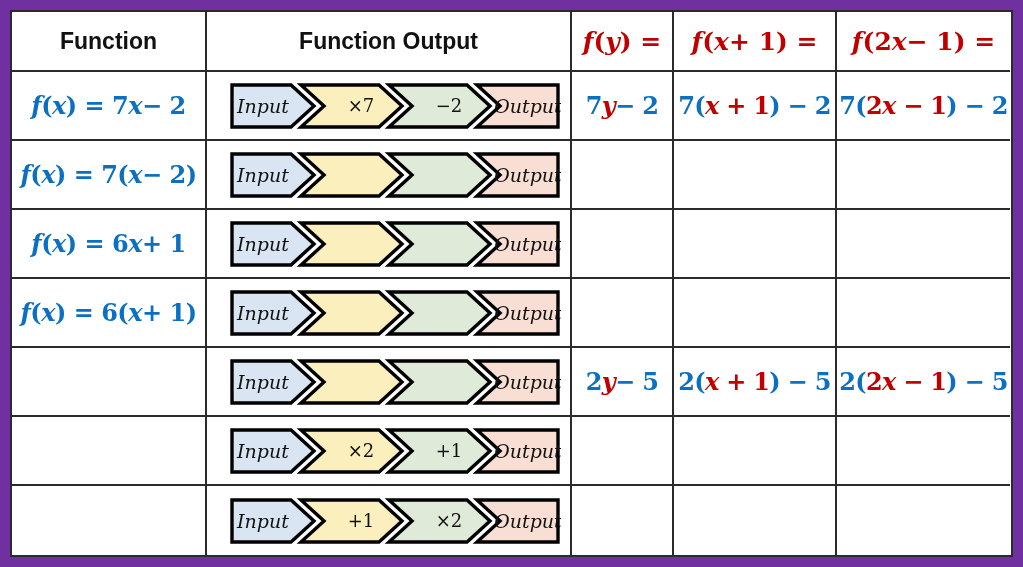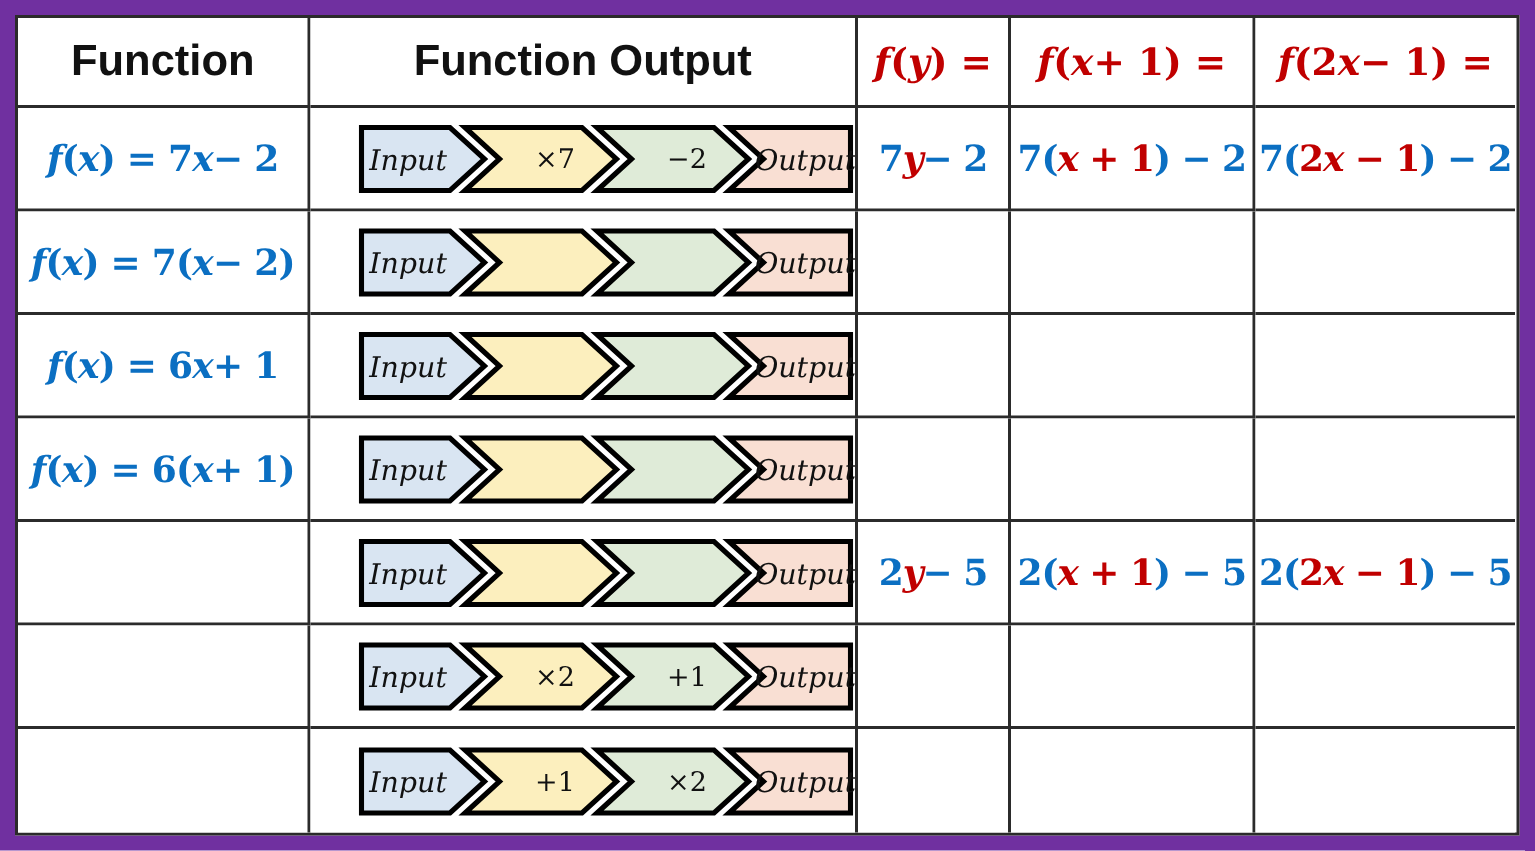--- a/index.html
+++ b/index.html
@@ -17,38 +17,38 @@
     grid-template-columns:195px 365px 102px 163px 173px;
     grid-template-rows:60px repeat(7,1fr);
   }
   .cell{
     border-right:2px solid #2b2b2b;border-bottom:2px solid #2b2b2b;
     display:flex;align-items:center;justify-content:center;
     box-sizing:border-box;overflow:hidden;background:#fff;
   }
   .table > .cell:nth-child(5n){border-right:none;}
   .table > .cell:nth-last-child(-n+5){border-bottom:none;}
-  .head{font-weight:bold;font-size:29px;color:#111;}
+  .head{font-weight:bold;font-size:23px;color:#111;}
   .head.red{
     font-family:"DejaVu Serif","Liberation Serif",serif;
     font-size:25px;color:#C00000;font-weight:bold;
   }
   .math i{font-style:italic;}
   .fn{
     font-family:"DejaVu Serif","Liberation Serif",serif;
     font-weight:bold;font-size:24px;color:#0B6FC2;
     letter-spacing:-0.5px;white-space:nowrap;
   }
   .ans{
     font-family:"DejaVu Serif","Liberation Serif",serif;
     font-weight:bold;font-size:24px;letter-spacing:-0.7px;white-space:nowrap;
   }
   .ans .blue{color:#0B6FC2;}
   .ans .red{color:#C00000;}
-  .machine-cell{justify-content:flex-end;padding-left:13px;}
+  .machine-cell{justify-content:center;padding-left:13px;}
   .machine-svg{display:block;}
   .machine-svg text{
     font-family:"DejaVu Serif","Liberation Serif",serif;
     fill:#111;
   }
   .io-label{font-style:italic;font-size:19px;}
   .op-label{font-size:18px;}
 </style>
 </head>
 <body>

